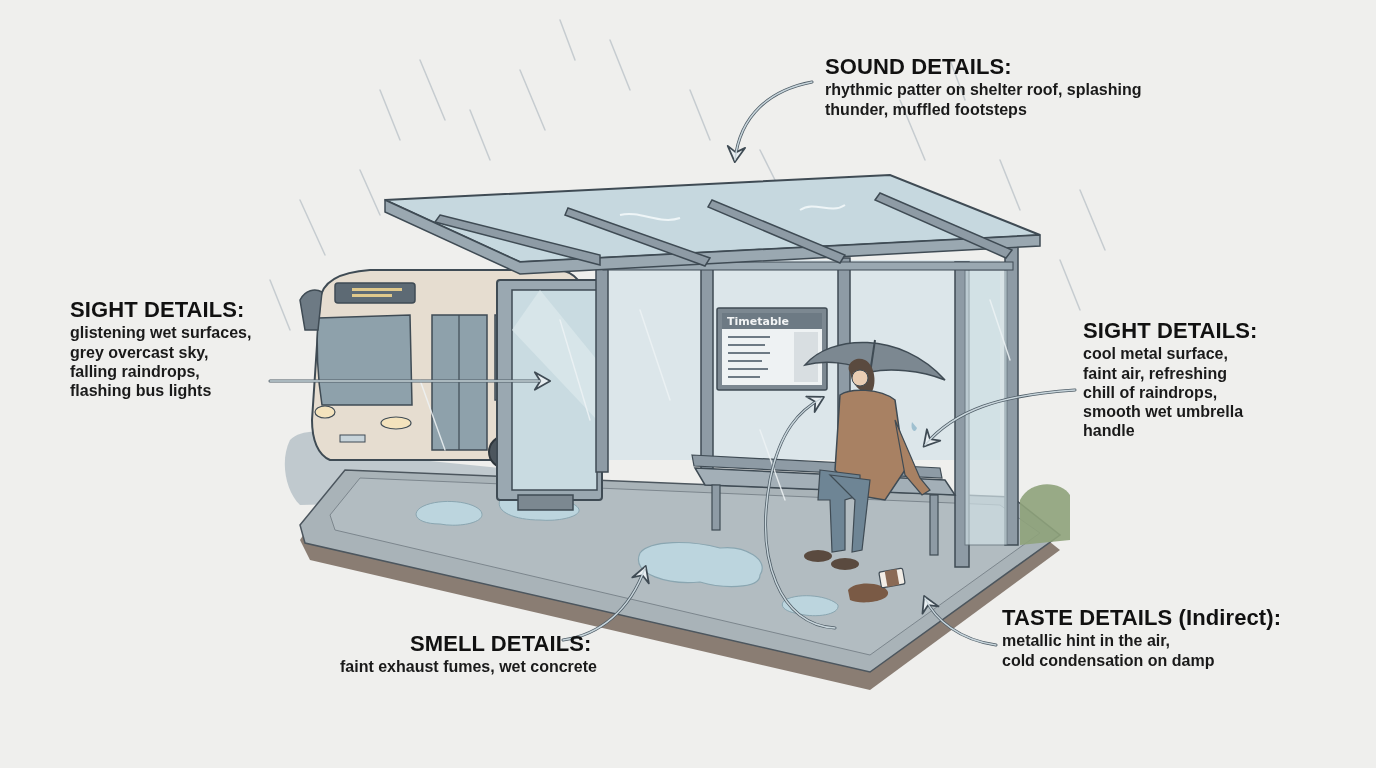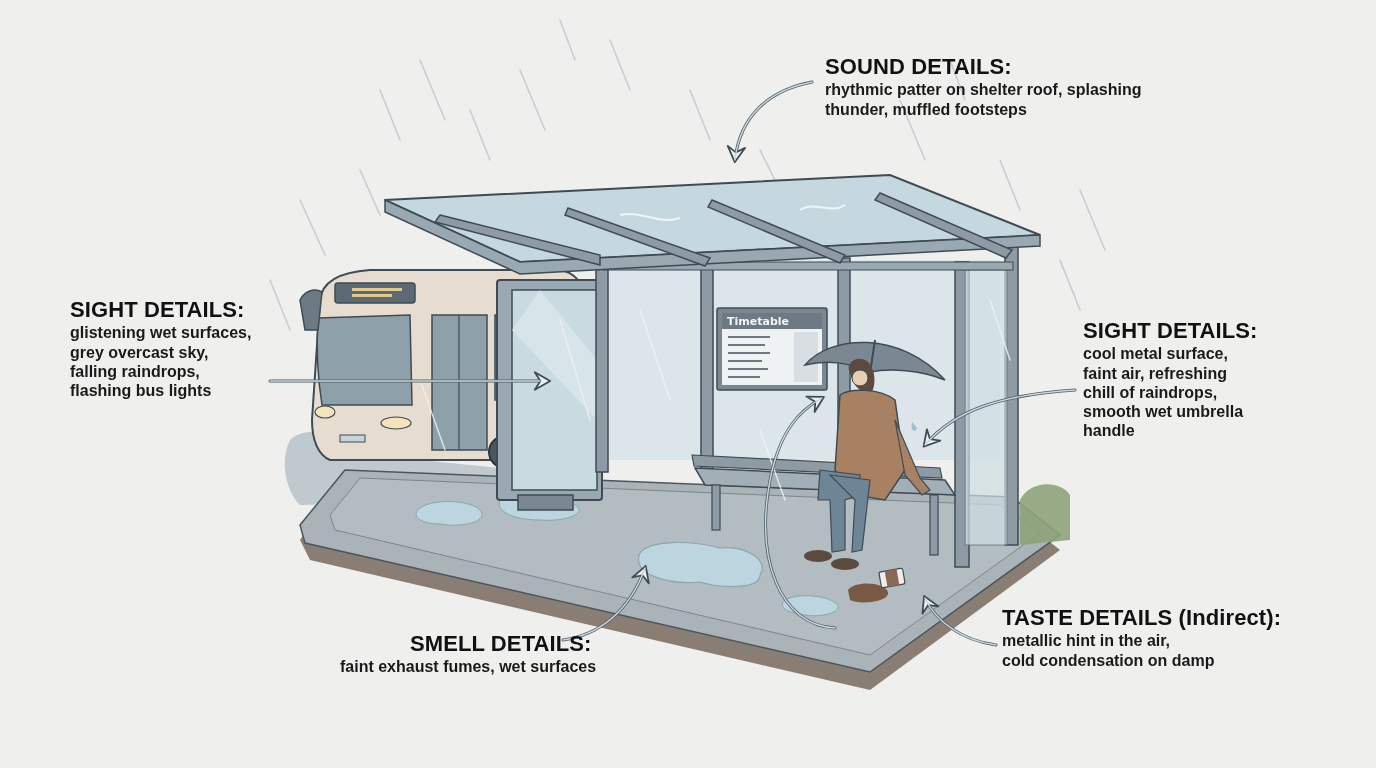--- a/index.html
+++ b/index.html
@@ -210,21 +210,21 @@
     <span class="line">faint air, refreshing</span>
     <span class="line">chill of raindrops,</span>
     <span class="line">smooth wet umbrella</span>
     <span class="line">handle</span>
   </div>
 </div>
 
 <div class="label" id="smell">
   <h2>SMELL DETAILS:</h2>
   <div class="desc">
-    <span class="line">faint exhaust fumes, wet surfaces</span>
+    <span class="line">faint exhaust fumes, wet concrete</span>
   </div>
 </div>
 
 <div class="label" id="taste">
   <h2>TASTE DETAILS (Indirect):</h2>
   <div class="desc">
     <span class="line">metallic hint in the air,</span>
     <span class="line">cold condensation on damp</span>
   </div>
 </div>

